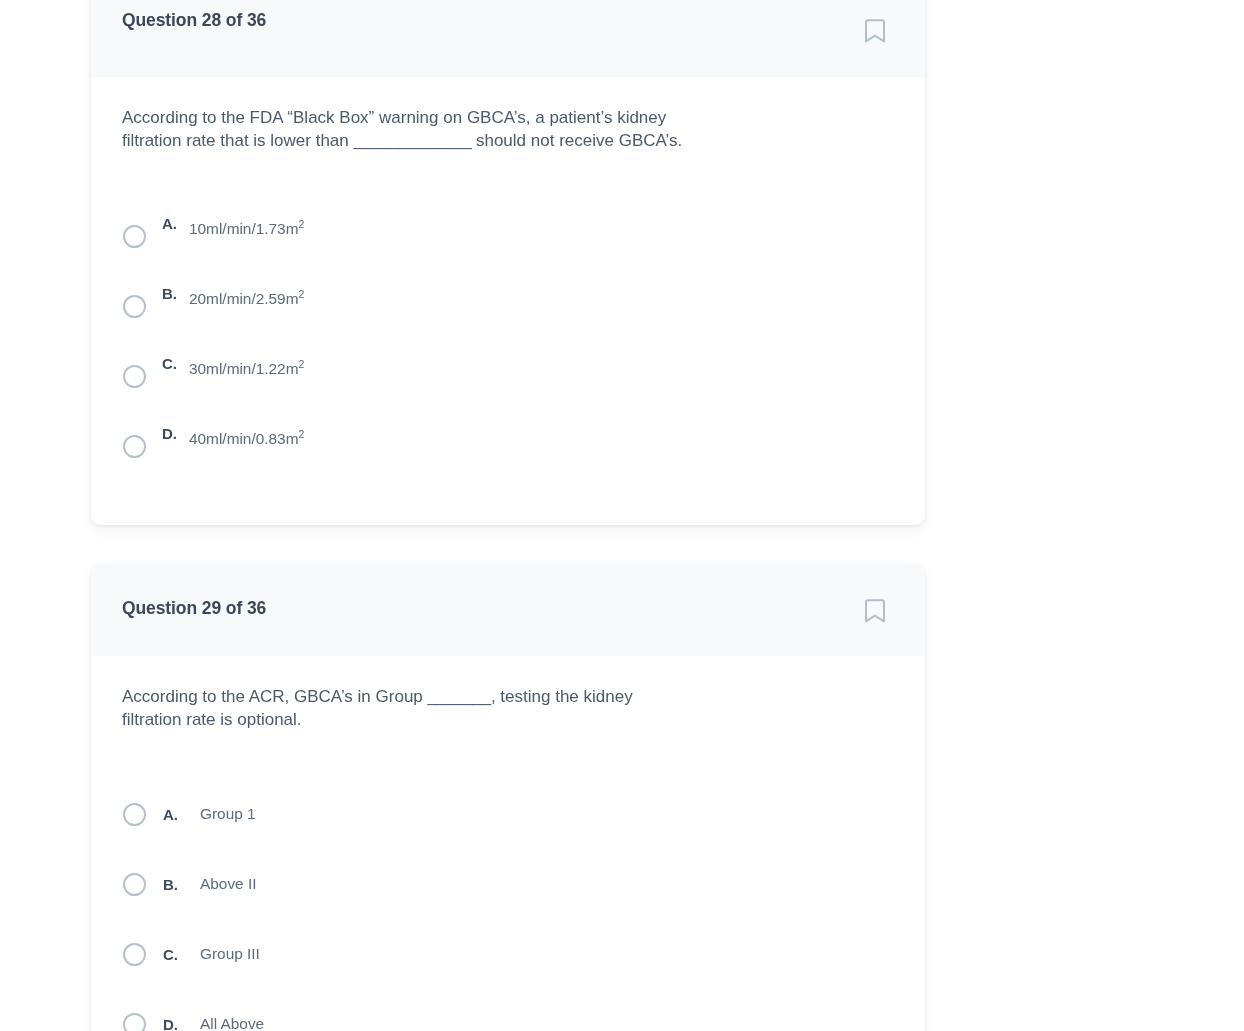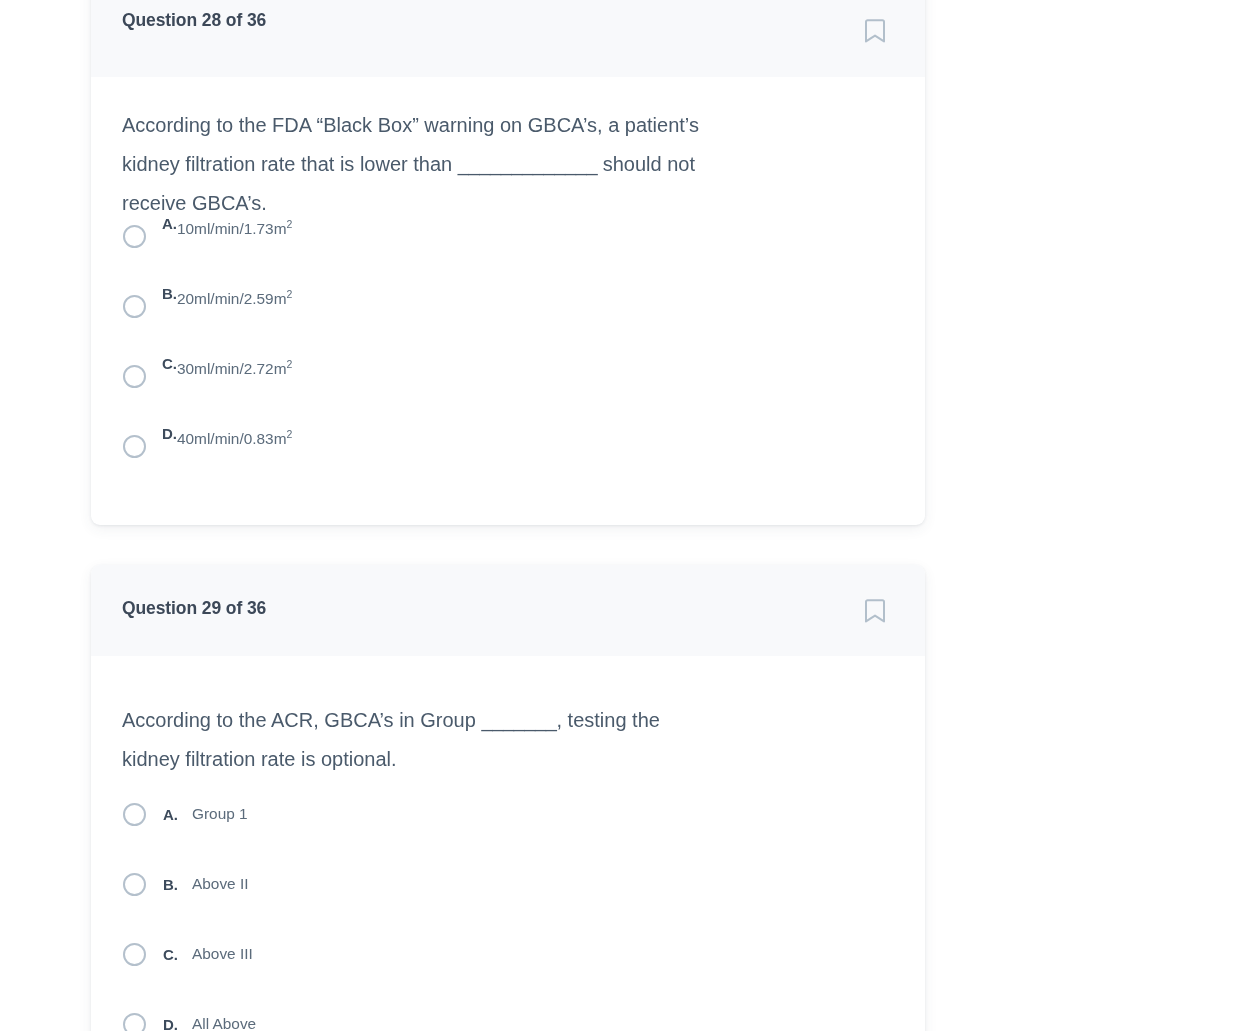--- a/index.html
+++ b/index.html
@@ -91,27 +91,26 @@
   .card-body {
     position: relative;
     padding: 0;
   }
 
   .question-text {
     position: absolute;
     left: 31px;
     top: 29px;
     width: 600px;
-    font-size: 20px;
-    line-height: 39px;
+    font-size: 17px;
+    line-height: 23px;
     color: #4a5a6b;
   }
   #card-29 .question-text {
     width: 560px;
-    margin-top: 16px;
   }
 
   .blank {
     letter-spacing: -0.4px;
   }
 
   .options {
     position: absolute;
     left: 31px;
     top: 124px;
@@ -143,35 +142,35 @@
   .option-label {
     flex: 0 0 auto;
     margin-left: 17px;
     font-size: 15px;
     font-weight: bold;
     color: #3d4b5c;
   }
 
   .option-text {
     flex: 0 0 auto;
-    margin-left: 14px;
+    margin-left: 22px;
     font-size: 15.4px;
     color: #5b6b7b;
   }
 
   
   .raised .option-label {
     align-self: flex-start;
     margin-top: 14px;
     margin-left: 16px;
   }
   .raised .option-text {
     align-self: flex-start;
     margin-top: 19px;
-    margin-left: 0;
+    margin-left: 12px;
   }
 
   .option-text sup {
     font-size: 10.5px;
     vertical-align: super;
     line-height: 0;
   }
 </style>
 </head>
 <body>
@@ -205,21 +204,21 @@
 
         <div class="option raised">
           <span class="radio"></span>
           <span class="option-label">B.</span>
           <span class="option-text"><span>20ml/min/2.59m</span><sup>2</sup></span>
         </div>
 
         <div class="option raised">
           <span class="radio"></span>
           <span class="option-label">C.</span>
-          <span class="option-text"><span>30ml/min/2.72m</span><sup>2</sup></span>
+          <span class="option-text"><span>30ml/min/1.22m</span><sup>2</sup></span>
         </div>
 
         <div class="option raised">
           <span class="radio"></span>
           <span class="option-label">D.</span>
           <span class="option-text"><span>40ml/min/0.83m</span><sup>2</sup></span>
         </div>
 
       </div>
     </div>
@@ -252,21 +251,21 @@
 
         <div class="option">
           <span class="radio"></span>
           <span class="option-label">B.</span>
           <span class="option-text">Above II</span>
         </div>
 
         <div class="option">
           <span class="radio"></span>
           <span class="option-label">C.</span>
-          <span class="option-text">Above III</span>
+          <span class="option-text">Group III</span>
         </div>
 
         <div class="option">
           <span class="radio"></span>
           <span class="option-label">D.</span>
           <span class="option-text">All Above</span>
         </div>
 
       </div>
     </div>

